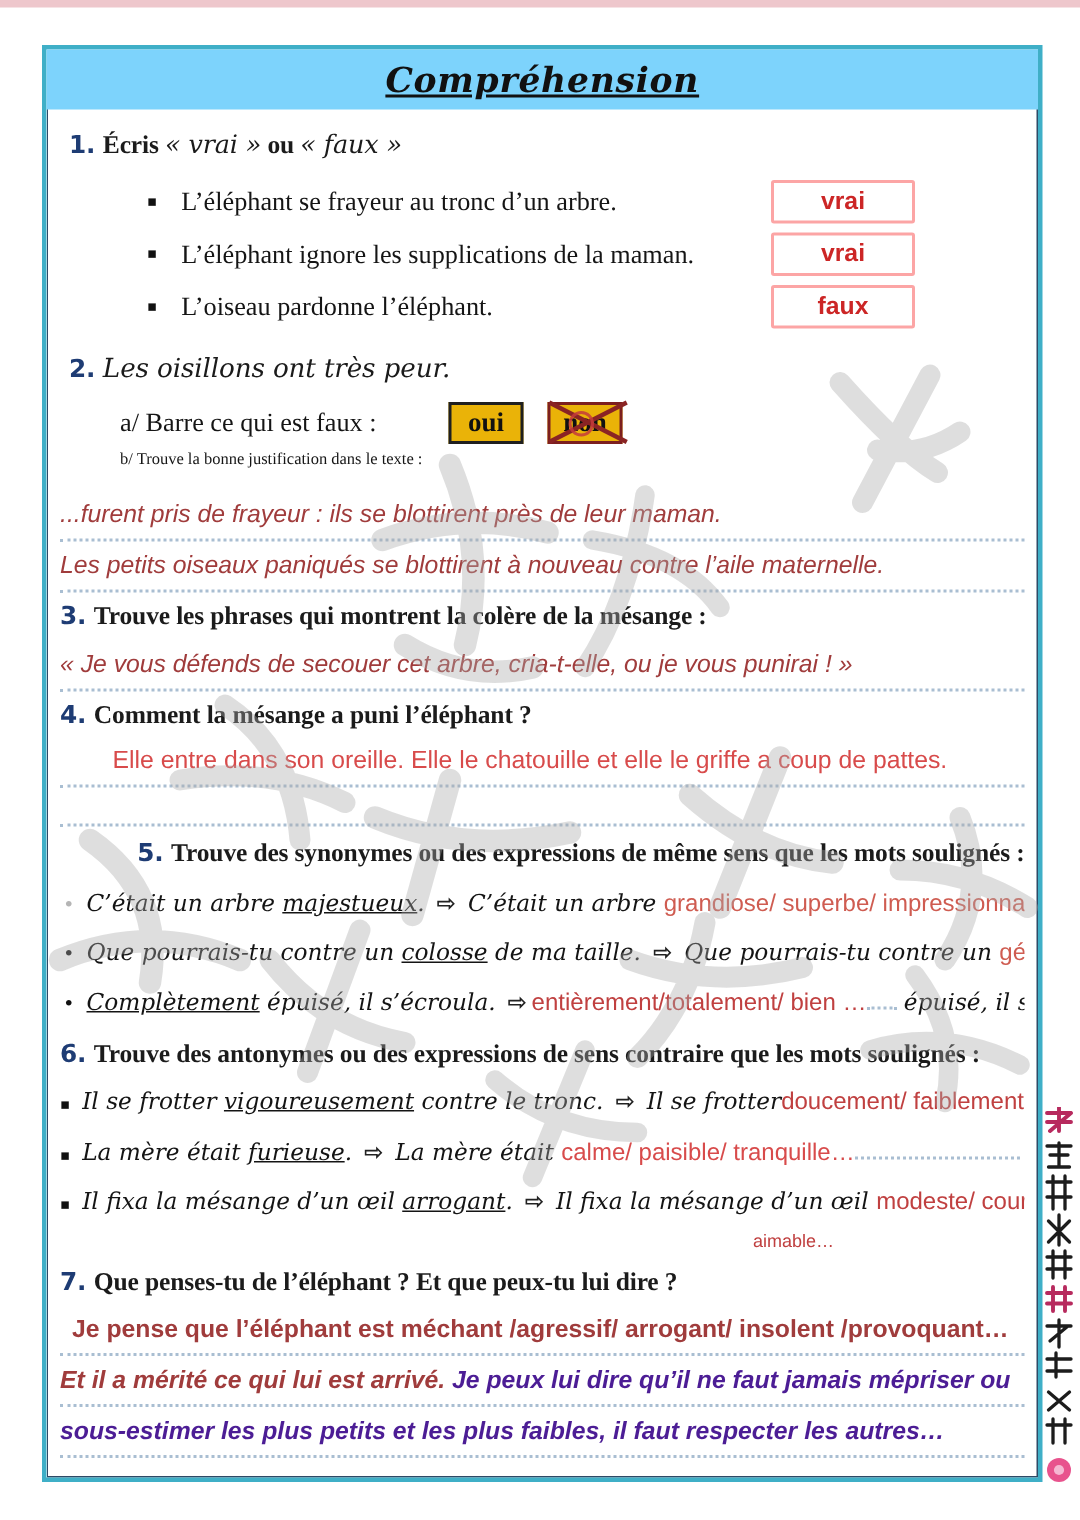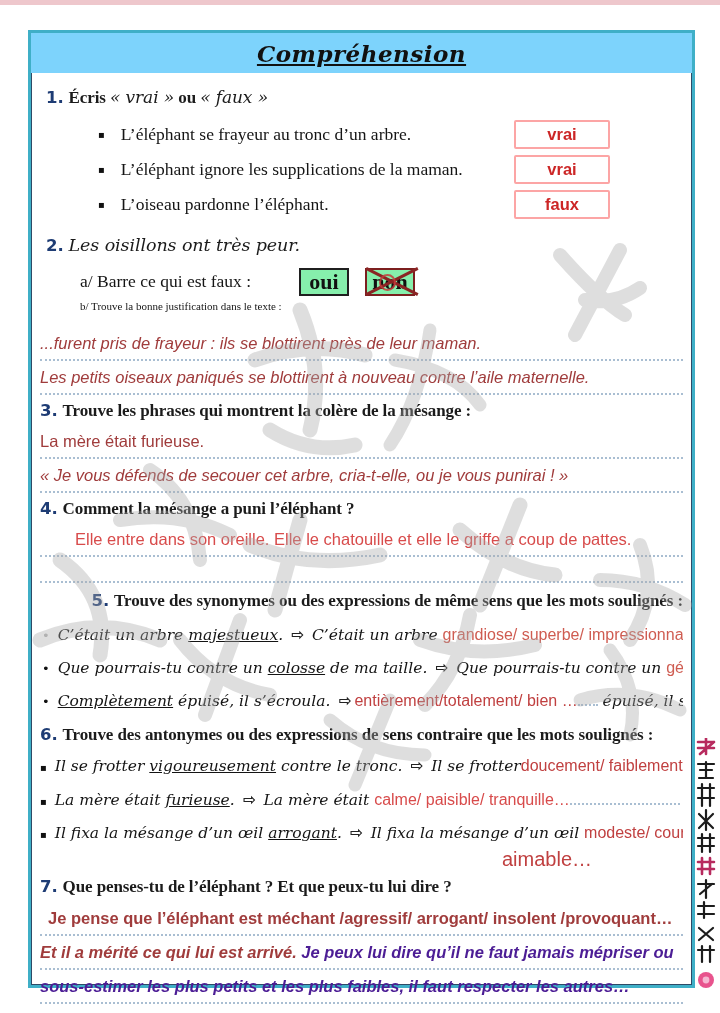--- a/index.html
+++ b/index.html
@@ -31,21 +31,21 @@
   .tf-text{font-size:17.5px;color:#151515;}
   .tf-box{
     margin-left:auto;margin-right:73px;width:92px;height:25px;border:2px solid #fca5a5;border-radius:2px;
     display:flex;align-items:center;justify-content:center;background:#fff;
     font-family:"Liberation Sans", sans-serif;font-weight:bold;font-size:16.5px;color:#cc2626;
   }
   
   .q2-prompt{margin:13px 0 0 6px;height:27px;font-size:17.5px;}
   .q2a{display:flex;align-items:center;margin:4px 0 0 40px;height:31px;font-size:17.5px;color:#151515;}
   .opt-box{width:46px;height:24px;border:2px solid #1f1f1f;display:flex;align-items:center;justify-content:center;
-    font-size:22px;font-weight:bold;color:#111;background:#86efac;}
+    font-size:18px;font-weight:bold;color:#111;background:#eab308;}
   .opt-oui{margin-left:48px;}
   .opt-non{margin-left:16px;border-color:#7c1f1f;position:relative;}
   .opt-non .x1,.opt-non .x2{position:absolute;left:-4px;top:10px;width:58px;height:3px;background:#8a2424;}
   .opt-non .x1{transform:rotate(27deg);}
   .opt-non .x2{transform:rotate(-27deg);}
   .opt-non .scribble{position:absolute;left:12px;top:4px;width:13px;height:13px;border:2.5px solid #c43b3b;border-radius:50%;opacity:.85;}
   .q2b{margin:3px 0 0 40px;height:27px;font-size:11px;color:#151515;}
   
   .ansline{
     font-family:"Liberation Sans", sans-serif;font-size:16.5px;height:30px;line-height:28px;
@@ -59,21 +59,21 @@
   .indent35{padding-left:35px;}
   .indent8{padding-left:8px;}
   .mt2{margin-top:2px;font-style:italic;} .mt4{margin-top:4px;} .mt6{margin-top:6px;} .mt8{margin-top:8px;text-align:right;}
   .emptyline{height:22px;border-bottom:2px dotted #a9bed2;margin-top:2px;}
   
   .bul-row{height:33px;line-height:33px;white-space:nowrap;overflow:hidden;font-size:15.5px;color:#141414;}
   .dot-bullet{font-family:"DejaVu Sans", sans-serif;font-size:13px;margin:0 8px 0 2px;color:#111;}
   .dot-bullet.gray{color:#b5b5b5;}
   .red-ans{font-family:"Liberation Sans", sans-serif;font-size:16px;}
   .leader{display:inline-block;border-bottom:2px dotted #a9bed2;height:1em;vertical-align:baseline;}
-  .q6-wrap2{height:22px;line-height:20px;padding-left:462px;font-family:"Liberation Sans", sans-serif;font-size:20px;}
+  .q6-wrap2{height:22px;line-height:20px;padding-left:462px;font-family:"Liberation Sans", sans-serif;font-size:12px;}
   
   .q7-head{margin-top:6px;height:27px;}
   .wm{position:absolute;pointer-events:none;z-index:3;}
 </style>
 </head>
 <body>
 
 <div class="top-strip"></div>
 
 <div class="sheet">
@@ -117,21 +117,20 @@
         <span class="scribble"></span>
       </span>
     </div>
     <div class="q2b">b/ Trouve la bonne justification dans le texte :</div>
     <div class="ansline dark-red mt2">...furent pris de frayeur : ils se blottirent près de leur maman.</div>
     <div class="ansline dark-red mt2">Les petits oiseaux paniqués se blottirent à nouveau contre l’aile maternelle.</div>
 
     <div class="qhead mt6" style="height:26px;">
       <span class="qnum">3.</span><span>Trouve les phrases qui montrent la colère de la mésange :</span>
     </div>
-    <div class="ansline dark-red">La mère était furieuse.</div>
     <div class="ansline dark-red mt2">« Je vous défends de secouer cet arbre, cria-t-elle, ou je vous punirai ! »</div>
 
     <div class="qhead mt6" style="height:26px;">
       <span class="qnum">4.</span><span>Comment la mésange a puni l’éléphant ?</span>
     </div>
     <div class="ansline bright-red indent35">Elle entre dans son oreille. Elle le chatouille et elle le griffe a coup de pattes.</div>
     <div class="emptyline"></div>
 
     <div class="qhead mt8" style="height:27px;">
       <span class="qnum">5.</span><span>Trouve des synonymes ou des expressions de même sens que les mots soulignés :</span>

